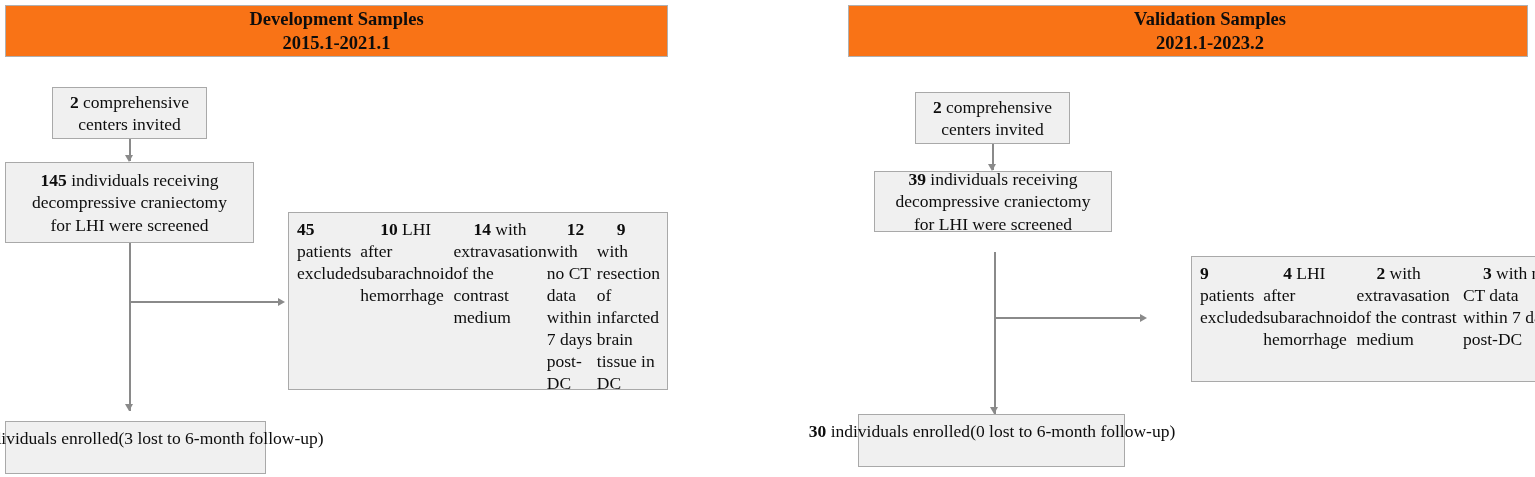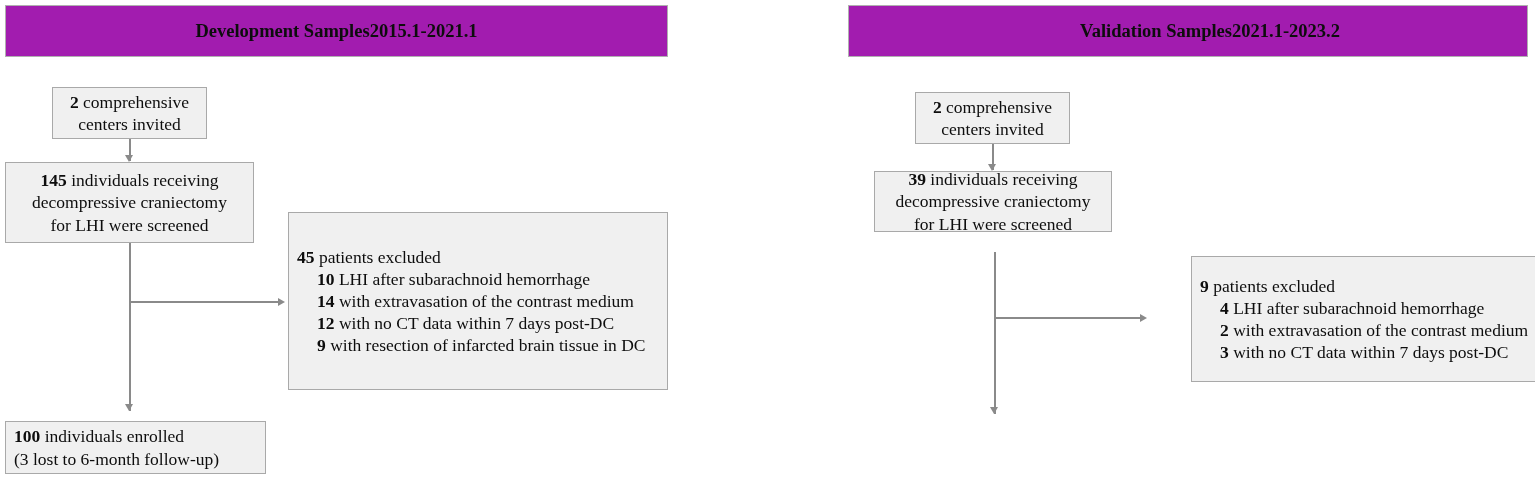--- a/index.html
+++ b/index.html
@@ -28,42 +28,42 @@
     position: absolute;
     box-sizing: border-box;
     background: #f0f0f0;
     border: 1px solid #a9a9a9;
     font-size: 17.5px;
     line-height: 1.26;
   }
 
   .header-box {
     display: flex;
-    flex-direction: row;
+    flex-direction: column;
     align-items: center;
     justify-content: center;
     font-weight: bold;
     font-size: 18.5px;
     line-height: 1.3;
     text-align: center;
-    background: #a21caf;
+    background: #f97316;
     border-color: #b0b0b0;
   }
 
   .center-box {
     display: flex;
     flex-direction: column;
     align-items: center;
     justify-content: center;
     text-align: center;
   }
 
   .left-box {
     display: flex;
-    flex-direction: column;
+    flex-direction: row;
     justify-content: center;
     text-align: left;
     padding: 5px 7px 5px 8px;
   }
 
   .line { white-space: nowrap; }
   .wrapline { white-space: normal; }
   b { font-weight: bold; }
   .indent { padding-left: 20px; }
 
@@ -165,14 +165,18 @@
   <div class="hline" style="left:154px; top:317px; width:149px;"></div>
   <div class="arrow-right" style="left:300px; top:313.5px;"></div>
 
   <div class="box left-box" style="left:312px; top:256px; width:380px; height:126px;margin-left:39px;">
     <div class="wrapline"><b>9</b><span> patients excluded</span></div>
     <div class="wrapline"><span class="indent"></span><b>4</b><span> LHI after subarachnoid hemorrhage</span></div>
     <div class="wrapline"><span class="indent"></span><b>2</b><span> with extravasation of the contrast medium</span></div>
     <div class="wrapline"><span class="indent"></span><b>3</b><span> with no CT data within 7 days post-DC</span></div>
   </div>
 
+  <div class="box left-box" style="left:18px; top:414px; width:267px; height:53px;">
+    <div class="line"><b>30</b><span> individuals enrolled</span></div>
+    <div class="line">(0 lost to 6-month follow-up)</div>
+  </div>
 
 </div>
 
 </body></html>

